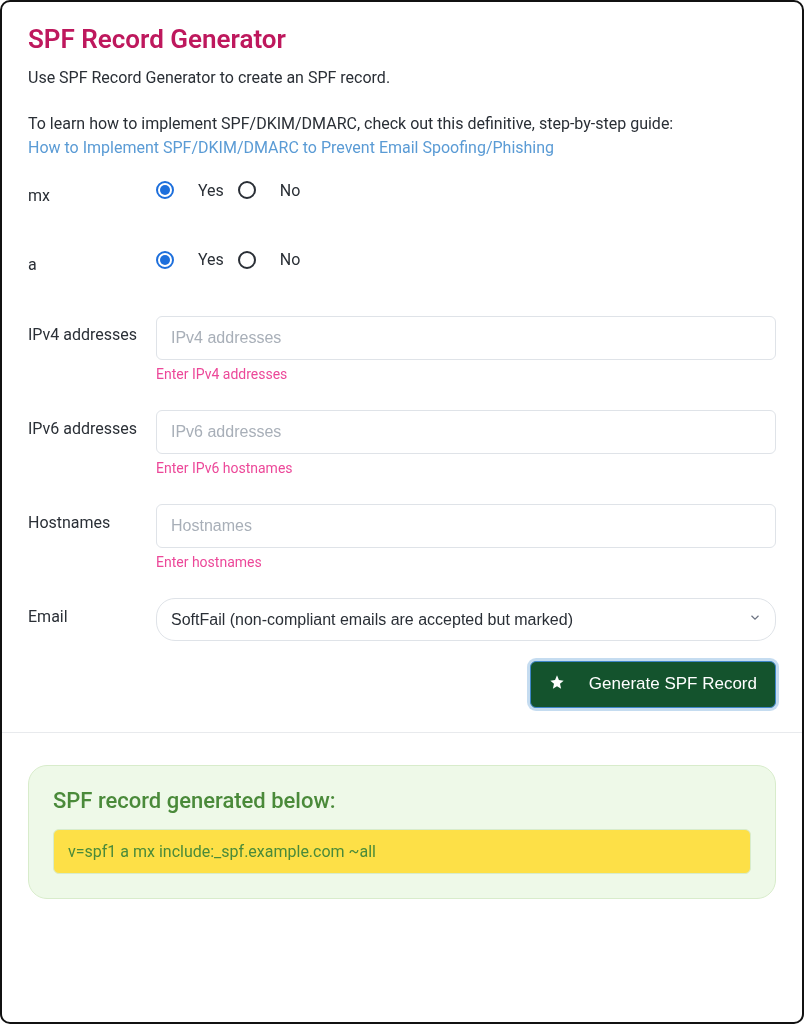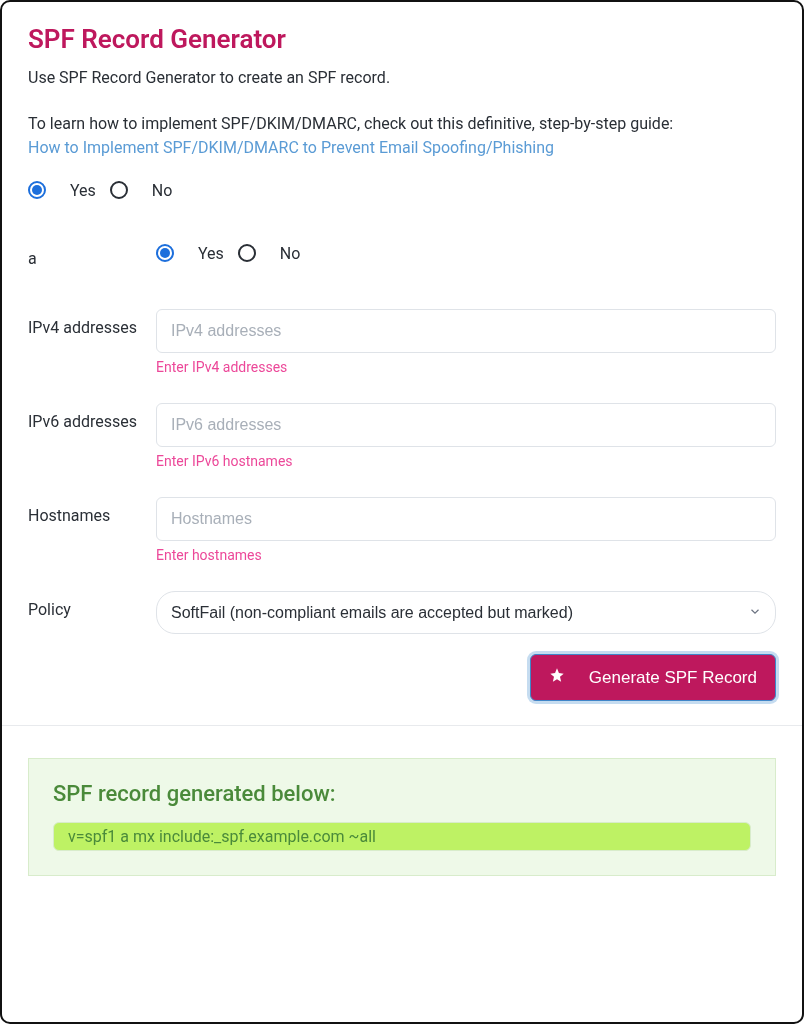--- a/index.html
+++ b/index.html
@@ -115,54 +115,54 @@
       pointer-events: none;
       color: #6b7280;
     }
     .actions {
       display: flex;
       justify-content: flex-end;
       margin-top: 6px;
       margin-bottom: 24px;
     }
     .gen-btn {
-      background: #be185d;
+      background: #14532d;
       color: #fff;
       border: 1px solid #3f86c8;
       border-radius: 6px;
       padding: 12px 18px;
       font-size: 17px;
       display: flex;
       align-items: center;
       gap: 24px;
       cursor: pointer;
       box-shadow: 0 0 0 3px rgba(90,155,213,0.35);
     }
     .divider {
       border: none;
       border-top: 1px solid #e8eaed;
       margin: 0 -26px 32px -26px;
     }
     .result-box {
       background: #eef9e8;
       border: 1px solid #d8eccb;
-      border-radius: 0;
+      border-radius: 19px;
       padding: 22px 24px 24px 24px;
     }
     .result-title {
       color: #4a8a3a;
       font-size: 22px;
       font-weight: 500;
       margin-bottom: 16px;
     }
     .result-field {
       border: 1px solid #d8eccb;
-      background: #bef264;
+      background: #fde047;
       border-radius: 6px;
-      padding: 4px 14px;
+      padding: 12px 14px;
       color: #4a8a3a;
       font-size: 16px;
     }
   </style>
 </head>
 <body>
 
 <h1>SPF Record Generator</h1>
 
 <div class="intro">
@@ -171,20 +171,21 @@
   <div>
     <span>To learn how to implement SPF/DKIM/DMARC, check out this definitive, step-by-step guide:</span>
     <br>
     <a href="#">How to Implement SPF/DKIM/DMARC to Prevent Email Spoofing/Phishing</a>
   </div>
 </div>
 
 <div class="form-area">
 
   <div class="row compact">
+    <div class="col-label">mx</div>
     <div class="col-field">
       <div class="radio-group">
         <label class="radio-item">
           <span class="radio-circle">
               <span class="radio-dot"></span>
             </span>
           <span class="radio-label">Yes</span>
         </label>
         <label class="radio-item">
           <span class="radio-circle unchecked"></span>
@@ -231,21 +232,21 @@
   <div class="row">
     <div class="col-label">Hostnames</div>
     <div class="col-field">
       <input type="text" class="text-input" placeholder="Hostnames" style="">
       <div class="help-text">Enter hostnames</div>
     </div>
   </div>
 
 
   <div class="row" style="margin-bottom:20px;">
-    <div class="col-label">Policy</div>
+    <div class="col-label">Email</div>
     <div class="col-field">
       <div class="select-wrapper">
         <select class="select-input">
           <option>SoftFail (non-compliant emails are accepted but marked)</option>
         </select>
         <span class="chevron">
           <svg width="14" height="14" viewBox="0 0 24 24" fill="none" stroke="currentColor" stroke-width="2">
               <polyline points="6 9 12 15 18 9"></polyline>
             </svg>
         </span>

